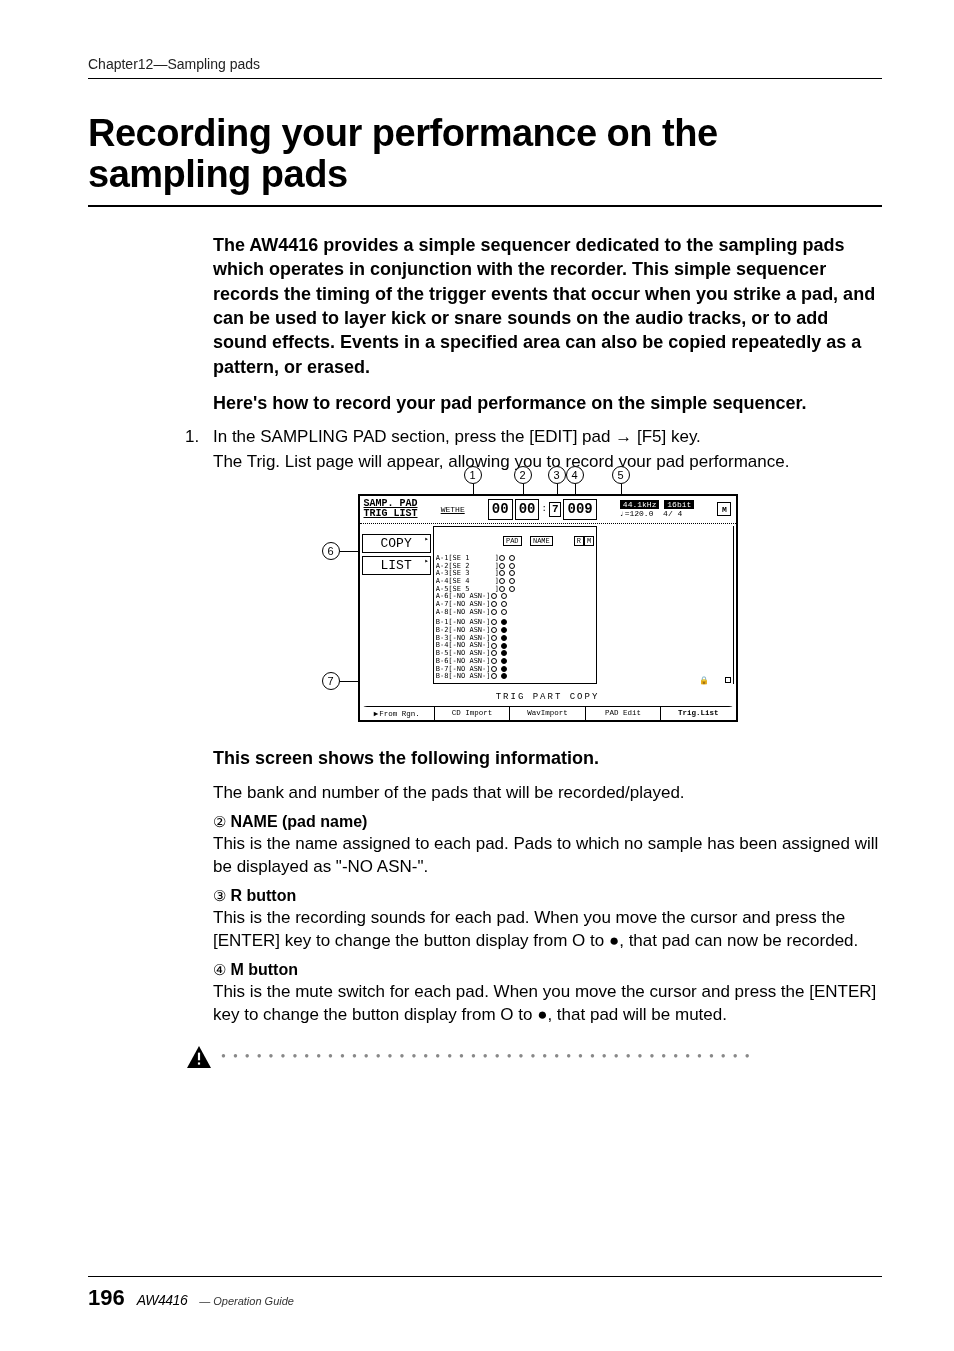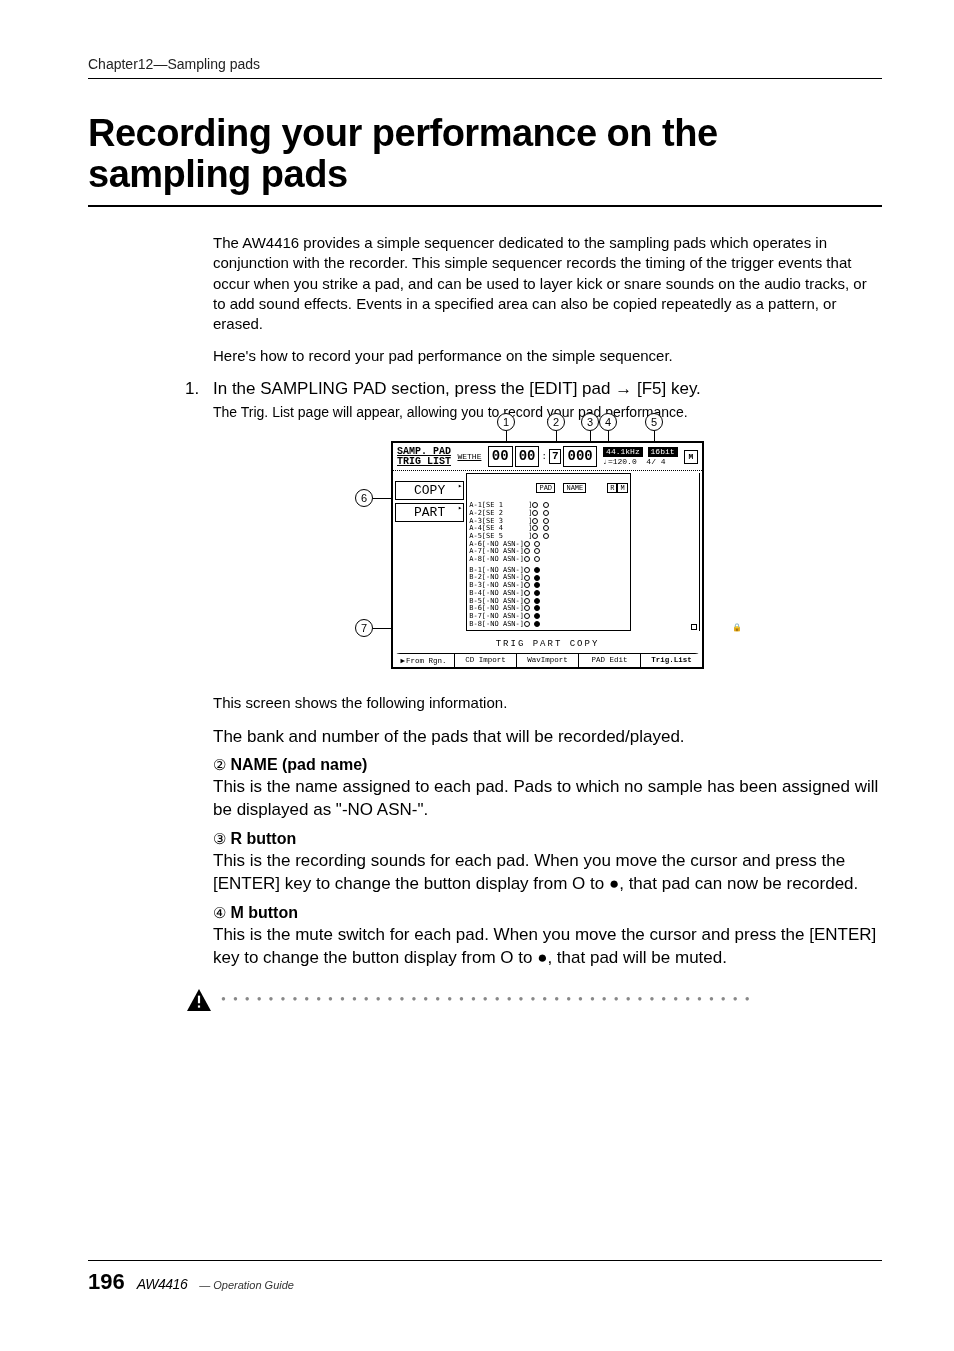--- a/index.html
+++ b/index.html
@@ -2,32 +2,32 @@
 <html><head>
 <meta charset="utf-8">
 <style>
   * { margin: 0; padding: 0; box-sizing: border-box; }
   body { background: #fff; font-family: "Times New Roman", Times, serif; color: #000; width: 954px; margin: 0 auto; }
   .page { padding: 56px 72px 40px 88px; position: relative; min-height: 1351px; }
   .header-line { font-size: 14px; font-family: "Helvetica Neue", Arial, sans-serif; color: #222; padding-bottom: 6px; border-bottom: 1px solid #000; margin-bottom: 34px; }
   .title { font-family: "Helvetica Neue", Arial, sans-serif; font-weight: 800; font-size: 38px; line-height: 1.08; margin-bottom: 10px; letter-spacing: -0.5px; }
   .title-rule { border: none; border-top: 2px solid #000; margin-bottom: 26px; }
   .content { margin-left: 125px; }
-  .para { font-size: 15px; line-height: 1.35; margin-bottom: 12px; font-family: "Helvetica Neue", Arial, sans-serif; font-weight: 400; }
+  .para { font-size: 18px; line-height: 1.35; margin-bottom: 12px; font-family: "Helvetica Neue", Arial, sans-serif; font-weight: 700; }
   .step-row { display: flex; margin-bottom: 4px; }
   .step-num { font-size: 17px; font-family: "Helvetica Neue", Arial, sans-serif; width: 28px; flex-shrink: 0; margin-left: -28px; }
   .step-head { font-size: 17px; font-family: "Helvetica Neue", Arial, sans-serif; font-weight: 400; }
-  .step-body { font-size: 14px; line-height: 1.35; font-family: "Helvetica Neue", Arial, sans-serif; font-weight: 300; margin-bottom: 20px; }
+  .step-body { font-size: 17px; line-height: 1.35; font-family: "Helvetica Neue", Arial, sans-serif; font-weight: 300; margin-bottom: 20px; }
   .figure-wrap { display: flex; justify-content: center; margin: 20px 0 24px 0; position: relative; }
   .figure-container { position: relative; }
   .callout { position: absolute; font-family: sans-serif; font-size: 12px; }
   .callout-circle { width: 18px; height: 18px; border: 1px solid #000; border-radius: 50%; display: inline-flex; align-items: center; justify-content: center; font-size: 11px; background: #fff; }
   .callout-line-v { position: absolute; width: 1px; background: #000; }
   .callout-line-h { position: absolute; height: 1px; background: #000; }
-  .screen { width: 313px; background: #fff; border: 2px solid #000; font-family: "Courier New", monospace; font-size: 9px; color: #000; position: relative; }
+  .screen { width: 380px; background: #fff; border: 2px solid #000; font-family: "Courier New", monospace; font-size: 9px; color: #000; position: relative; }
   .screen-top { display: flex; align-items: center; padding: 3px 4px; border-bottom: 1px dotted #000; justify-content: space-between; }
   .screen-title { font-weight: bold; text-decoration: underline; font-size: 10px; line-height: 1; }
   .counter-group { display: flex; gap: 2px; align-items: center; }
   .counter-box { border: 1px solid #000; padding: 0 2px; font-weight: bold; font-size: 11px; background: #fff; line-height: 1.2; }
   .counter-box.lg { font-size: 14px; padding: 1px 3px; }
   .meta-box { font-size: 8px; line-height: 1.2; }
   .meta-inv { background: #000; color: #fff; padding: 0 3px; display: inline-block; }
   .m-icon { border: 1px solid #000; width: 14px; height: 14px; display: inline-flex; align-items: center; justify-content: center; font-size: 8px; font-weight: bold; }
   .screen-body { display: flex; padding: 2px; }
   .side-btns { display: flex; flex-direction: column; gap: 3px; margin-right: 2px; padding-top: 8px; }
@@ -48,21 +48,21 @@
   .tab:first-child::before { content: "▶"; margin-right: 1px; }
   .tab.active { font-weight: bold; }
   .tab:last-child { border-right: none; }
   .info-label { margin-bottom: 2px; margin-top: 8px; }
   .info-label .circ { font-size: 15px; font-family: sans-serif; margin-right: 4px; }
   .info-label .bold { font-weight: bold; font-family: "Helvetica Neue", Arial, sans-serif; font-size: 16px; }
   .info-text { font-size: 17px; line-height: 1.35; font-family: "Helvetica Neue", Arial, sans-serif; font-weight: 300; margin-bottom: 6px; }
   .warning-row { display: flex; align-items: center; margin-top: 18px; margin-left: -28px; }
   .warn-icon { width: 28px; height: 24px; flex-shrink: 0; }
   .dots { flex: 1; letter-spacing: 7px; color: #888; font-size: 14px; overflow: hidden; white-space: nowrap; margin-left: 8px; }
-  .footer { position: absolute; bottom: 56px; left: 88px; right: 72px; border-top: 1px solid #000; padding-top: 8px; display: flex; align-items: baseline; gap: 12px; }
+  .footer { position: absolute; bottom: 40px; left: 88px; right: 72px; border-top: 1px solid #000; padding-top: 8px; display: flex; align-items: baseline; gap: 12px; }
   .page-num { font-weight: bold; font-size: 22px; font-family: "Helvetica Neue", Arial, sans-serif; }
   .model { font-family: "Arial Black", sans-serif; font-size: 14px; font-style: italic; letter-spacing: -0.5px; }
   .guide { font-size: 11px; font-style: italic; font-family: "Helvetica Neue", Arial, sans-serif; color: #333; }
 </style>
 </head>
 <body>
 
 <div class="page">
 
   <div class="header-line">Chapter12—Sampling pads</div>
@@ -108,33 +108,33 @@
           <div class="screen-top">
             <div>
               <div class="screen-title">SAMP. PAD</div>
               <div class="screen-title">TRIG LIST</div>
             </div>
             <div style="font-size:8px; text-decoration:underline;">WETHE</div>
             <div class="counter-group">
               <span class="counter-box lg">00</span>
               <span class="counter-box lg">00</span>:
               <span class="counter-box">7</span>
-              <span class="counter-box lg">000</span>
+              <span class="counter-box lg">009</span>
             </div>
             <div class="meta-box">
               <div><span class="meta-inv">44.1kHz</span> <span class="meta-inv">16bit</span></div>
               <div><span>♩=120.0</span>&nbsp;&nbsp;<span>4/ 4</span></div>
             </div>
             <span class="m-icon">M</span>
           </div>
 
           <div class="screen-body">
             <div class="side-btns">
               <div class="side-btn">COPY</div>
-              <div class="side-btn">PART</div>
+              <div class="side-btn">LIST</div>
             </div>
 
             <div class="list-area">
               <div class="list-header">
                 <span>PAD</span>  <span>NAME</span>     <span>R</span><span>M</span>
               </div>
               <div id="rows">
                   <div class="list-row">A-1[SE 1      ]<span class="circle-mark"></span> <span class="circle-mark "></span></div>
                   <div class="list-row">A-2[SE 2      ]<span class="circle-mark"></span> <span class="circle-mark "></span></div>
                   <div class="list-row">A-3[SE 3      ]<span class="circle-mark"></span> <span class="circle-mark "></span></div>

